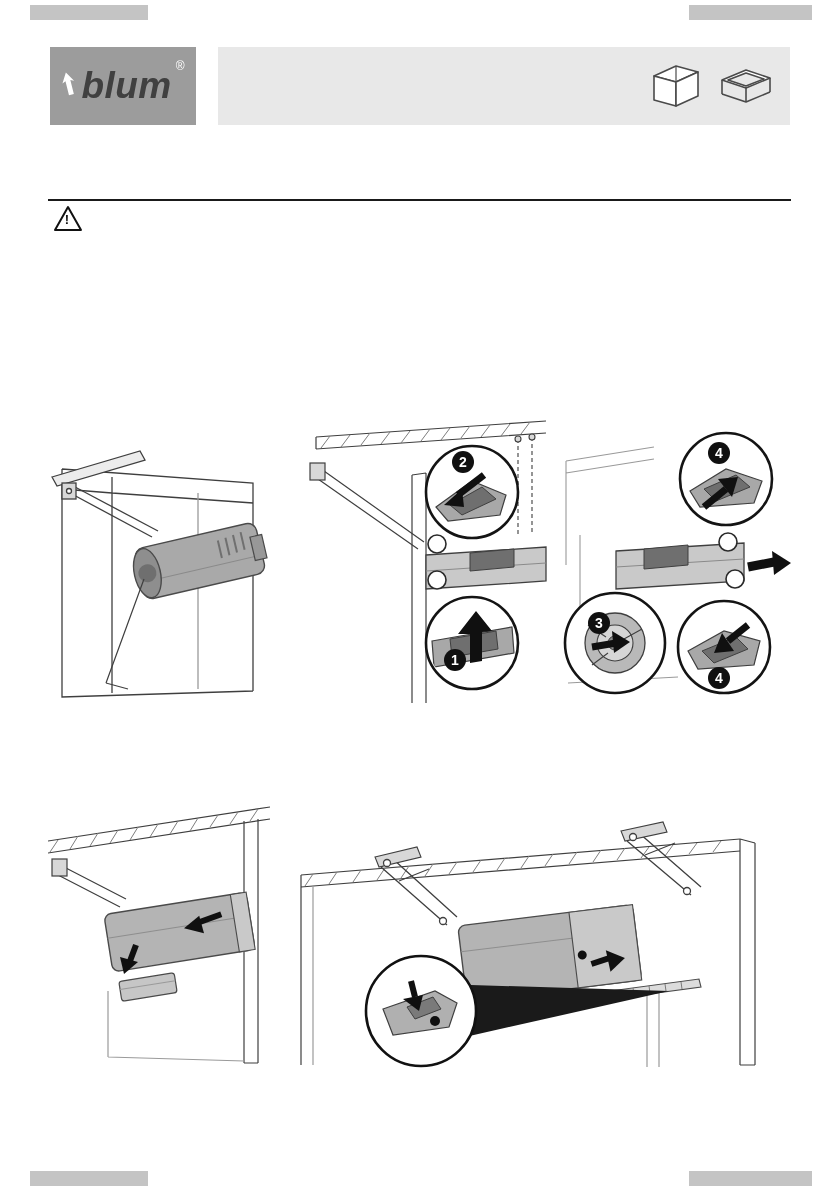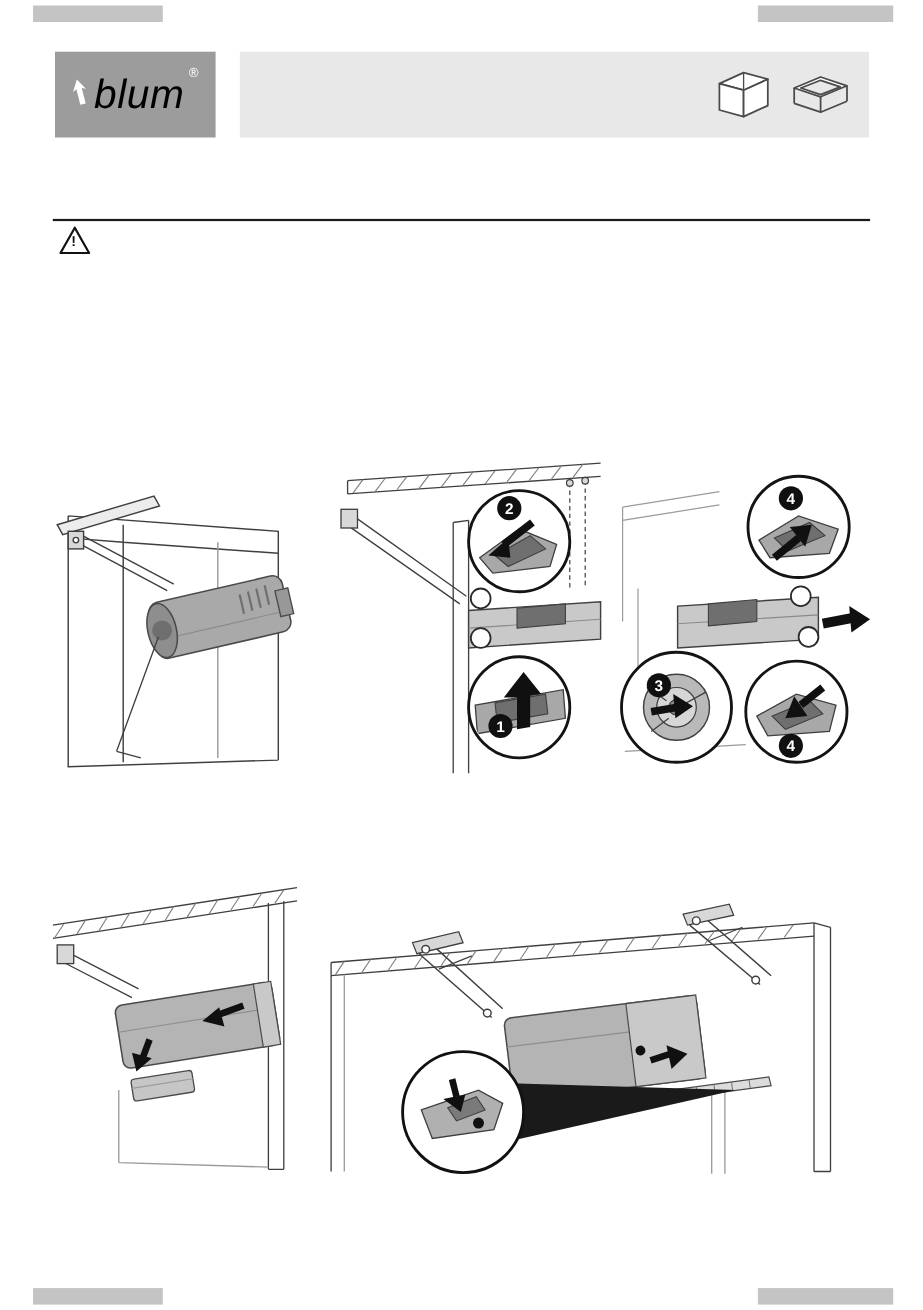--- a/index.html
+++ b/index.html
@@ -2,21 +2,21 @@
 <html><head>
 <meta charset="utf-8">
 <style>
   * { margin:0; padding:0; box-sizing:border-box; }
   html,body { background:#ffffff; }
   body { font-family:"Liberation Sans", sans-serif; }
   .page { position:relative; width:839px; height:1191px; background:#ffffff; overflow:hidden; }
   .mark { position:absolute; height:15px; background:#c4c4c4; }
   .logo-box { position:absolute; left:50px; top:47px; width:146px; height:78px; background:#9c9c9c;
               display:flex; align-items:center; justify-content:center; gap:4px; }
-  .logo-word { color:#000000; font-style:italic; font-weight:normal; font-size:37px; letter-spacing:0.5px; }
+  .logo-word { color:#404040; font-style:italic; font-weight:bold; font-size:37px; letter-spacing:0.5px; }
   .logo-reg  { color:#ffffff; font-size:12px; font-style:normal; align-self:flex-start; margin-top:12px; }
   .header-bar { position:absolute; left:218px; top:47px; width:572px; height:78px; background:#e8e8e8; }
   .header-icons { position:absolute; right:16px; top:11px; display:flex; gap:14px; align-items:center; }
   .rule { position:absolute; left:48px; top:199px; width:743px; height:2px; background:#1a1a1a; }
   .warning { position:absolute; left:53px; top:205px; width:30px; height:27px; }
   .warning .bang { position:absolute; left:0; top:7px; width:28px; text-align:center;
                    font-weight:bold; font-size:13px; color:#111; }
   .fig { position:absolute; }
   .badge { position:absolute; width:22px; height:22px; border-radius:50%; background:#101010; color:#ffffff;
            font-size:14px; font-weight:bold; display:flex; align-items:center; justify-content:center; }

